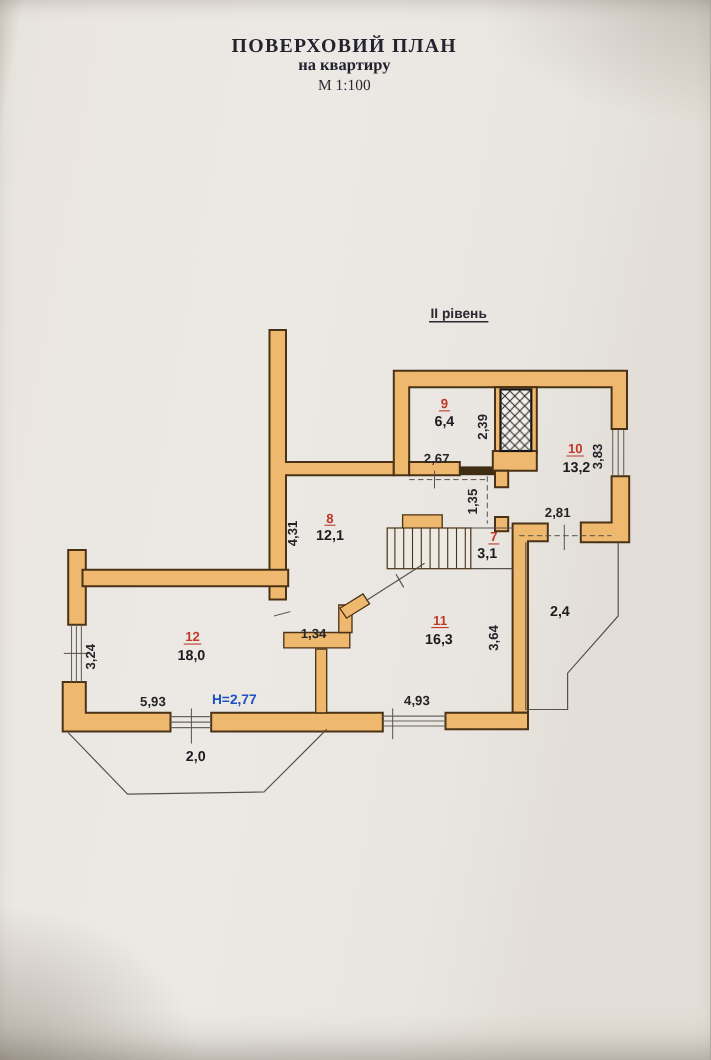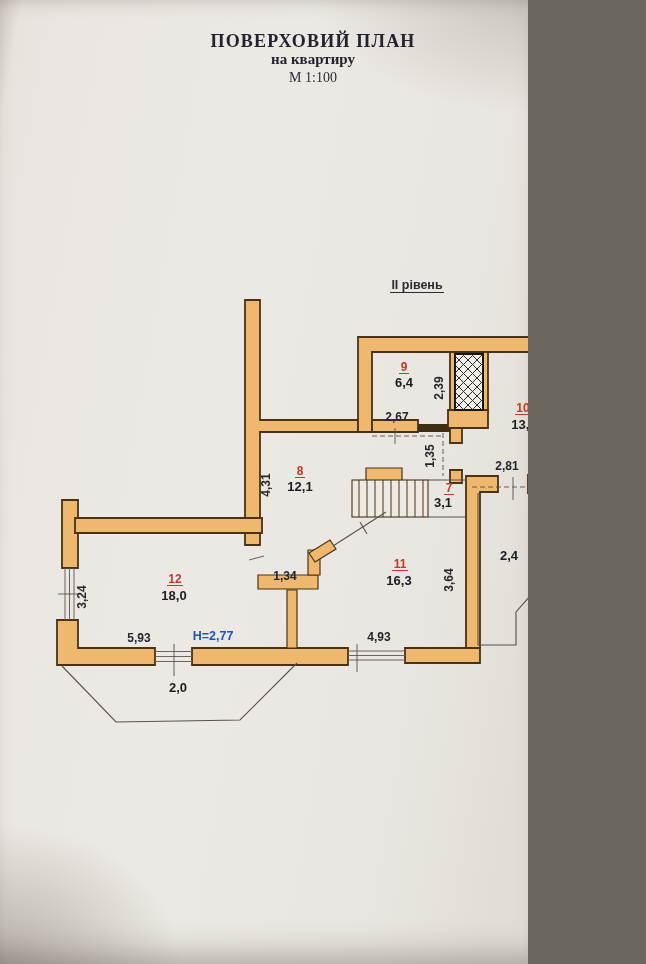--- a/index.html
+++ b/index.html
@@ -1,17 +1,17 @@
 <!DOCTYPE html>
 <html><head>
 <meta charset="utf-8">
 <style>
   html,body{margin:0;padding:0;background:#6b675f;}
   .page{
-    position:relative;width:528px;height:964px;overflow:hidden;
+    position:relative;width:646px;height:964px;overflow:hidden;
     background:
       radial-gradient(260px 200px at 0% 100%, rgba(95,85,72,.38), rgba(95,85,72,0) 70%),
       radial-gradient(300px 160px at 100% 0%, rgba(95,85,72,.22), rgba(95,85,72,0) 70%),
       linear-gradient(100deg,#cfc9c1 0,#e7e3dd 22px,#ecd9de0d 60px,#ece9e4 300px,#e9e5e0 520px,#e2ded7 640px),
       #eae6e1;
     box-shadow:inset 0 -30px 34px -24px rgba(80,70,58,.45), inset 0 14px 18px -14px rgba(80,70,58,.28);
     font-family:"Liberation Sans",sans-serif;
   }
   svg{position:absolute;left:0;top:0;}
   .wall{fill:#eeb96e;stroke:#4a3216;stroke-width:1.8;stroke-linejoin:miter;}

